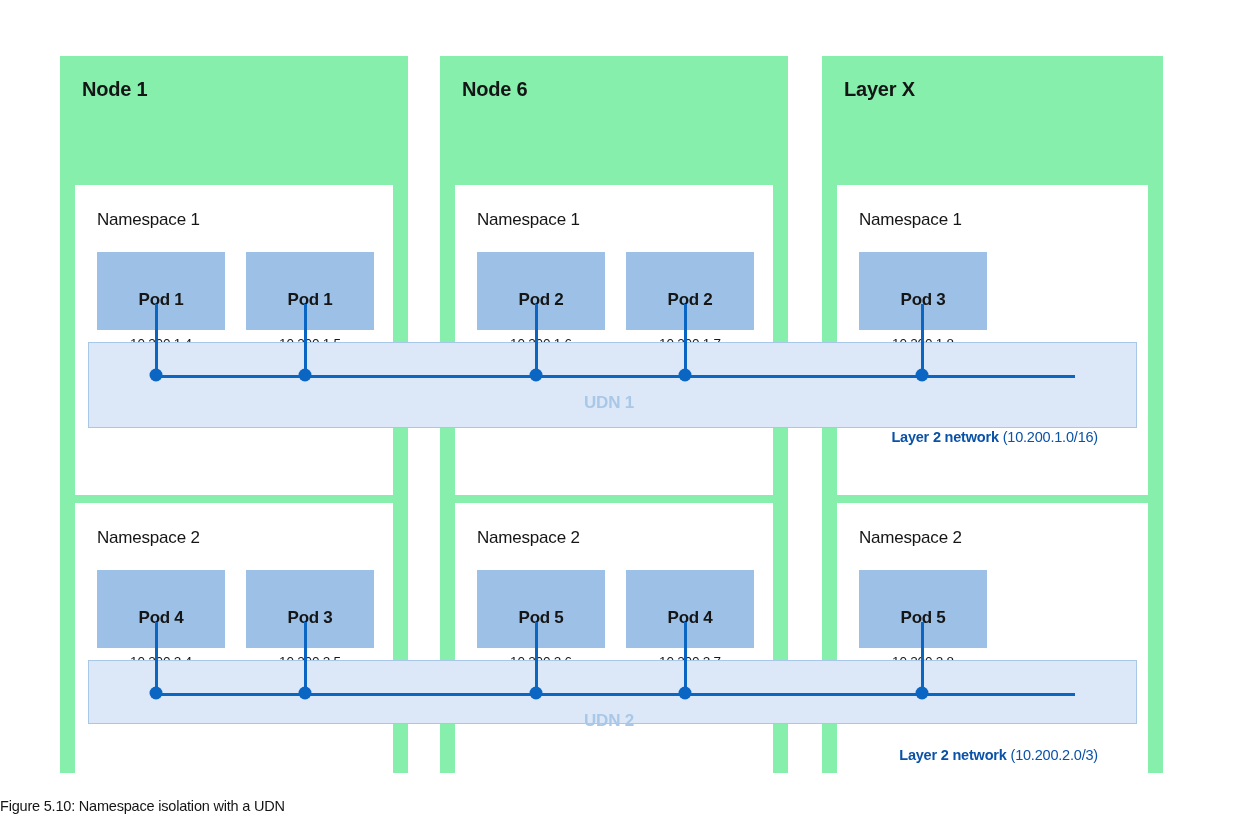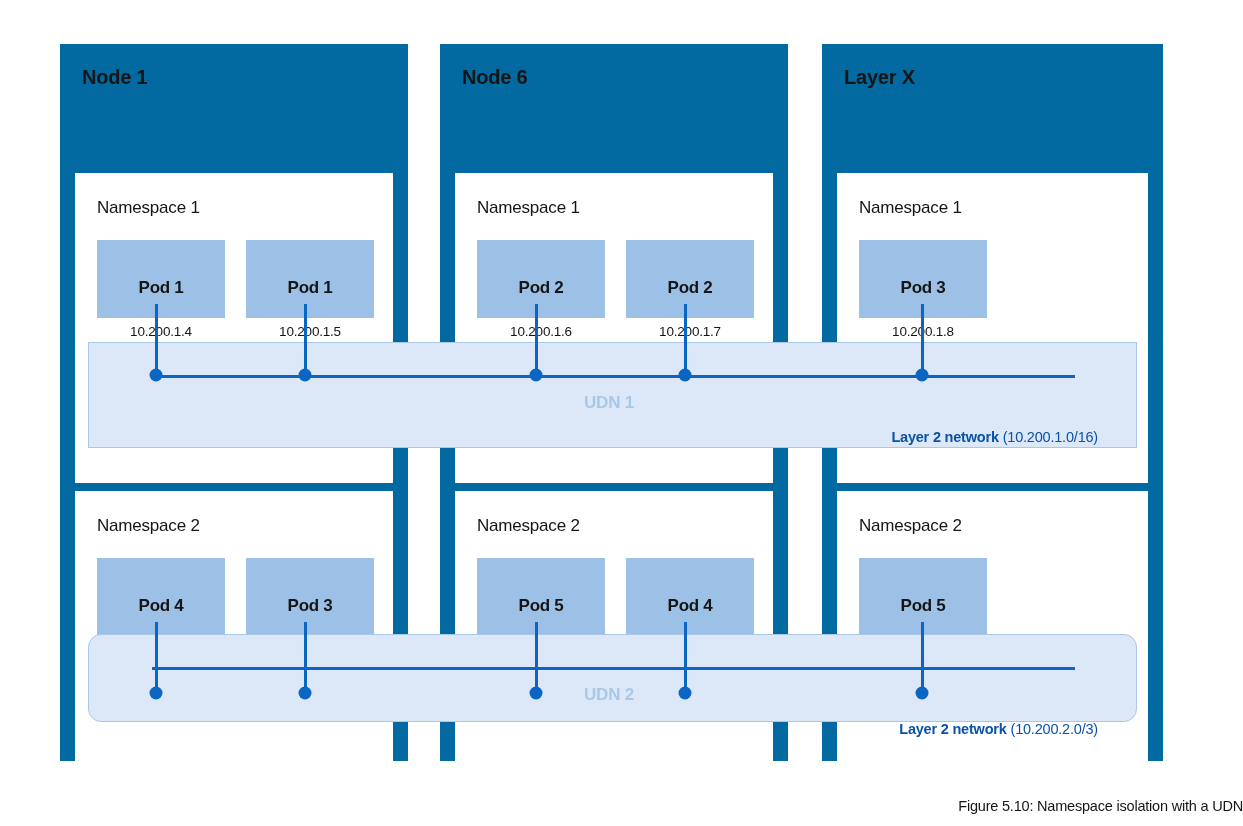--- a/index.html
+++ b/index.html
@@ -7,22 +7,22 @@
     width:1243px;height:826px;
     background:#ffffff;
     font-family:"Liberation Sans", sans-serif;
     -webkit-font-smoothing:antialiased;
   }
   #figure{position:relative;width:1243px;height:826px;overflow:hidden;}
 
   
   .node{
     position:absolute;
-    background:#0369a1;
-    top:44px;height:717px;
+    background:#86efac;
+    top:56px;height:717px;
   }
   #node-1{left:60px;width:348px;}
   #node-2{left:440px;width:348px;}
   #node-x{left:822px;width:341px;}
 
   .node-title{
     position:absolute;
     left:22px;top:22px;
     font-size:20px;font-weight:bold;color:#151515;
     letter-spacing:-0.2px;
@@ -85,22 +85,22 @@
   .pod-ip.slot-1{left:171px;}
 
   
   .udn{
     position:absolute;
     left:88px;width:1049px;
     background:#dce8f7;
     border:1px solid #a9c8e8;
     box-sizing:border-box;
   }
-  #udn-1{top:342px;height:106px;}
-  #udn-2{top:634px;height:88px;border-radius:13px;}
+  #udn-1{top:342px;height:86px;}
+  #udn-2{top:660px;height:64px;}
 
   
   .trunk{
     position:absolute;
     left:63px;right:61px;
     top:32px;height:3px;
     background:#0a66c2;
   }
 
   .udn-name{
@@ -137,21 +137,21 @@
     width:13px;height:13px;
     border-radius:50%;
     background:#0a66c2;
     transform:translate(-50%,-50%);
   }
 
   
   #caption{
     position:absolute;
     left:0;right:0;top:798px;
-    text-align:right;
+    text-align:left;
     font-size:14.5px;color:#151515;
     letter-spacing:-0.2px;
   }
 </style>
 </head>
 <body>
 
 <div id="figure">
 
   <div class="node" id="node-1">

